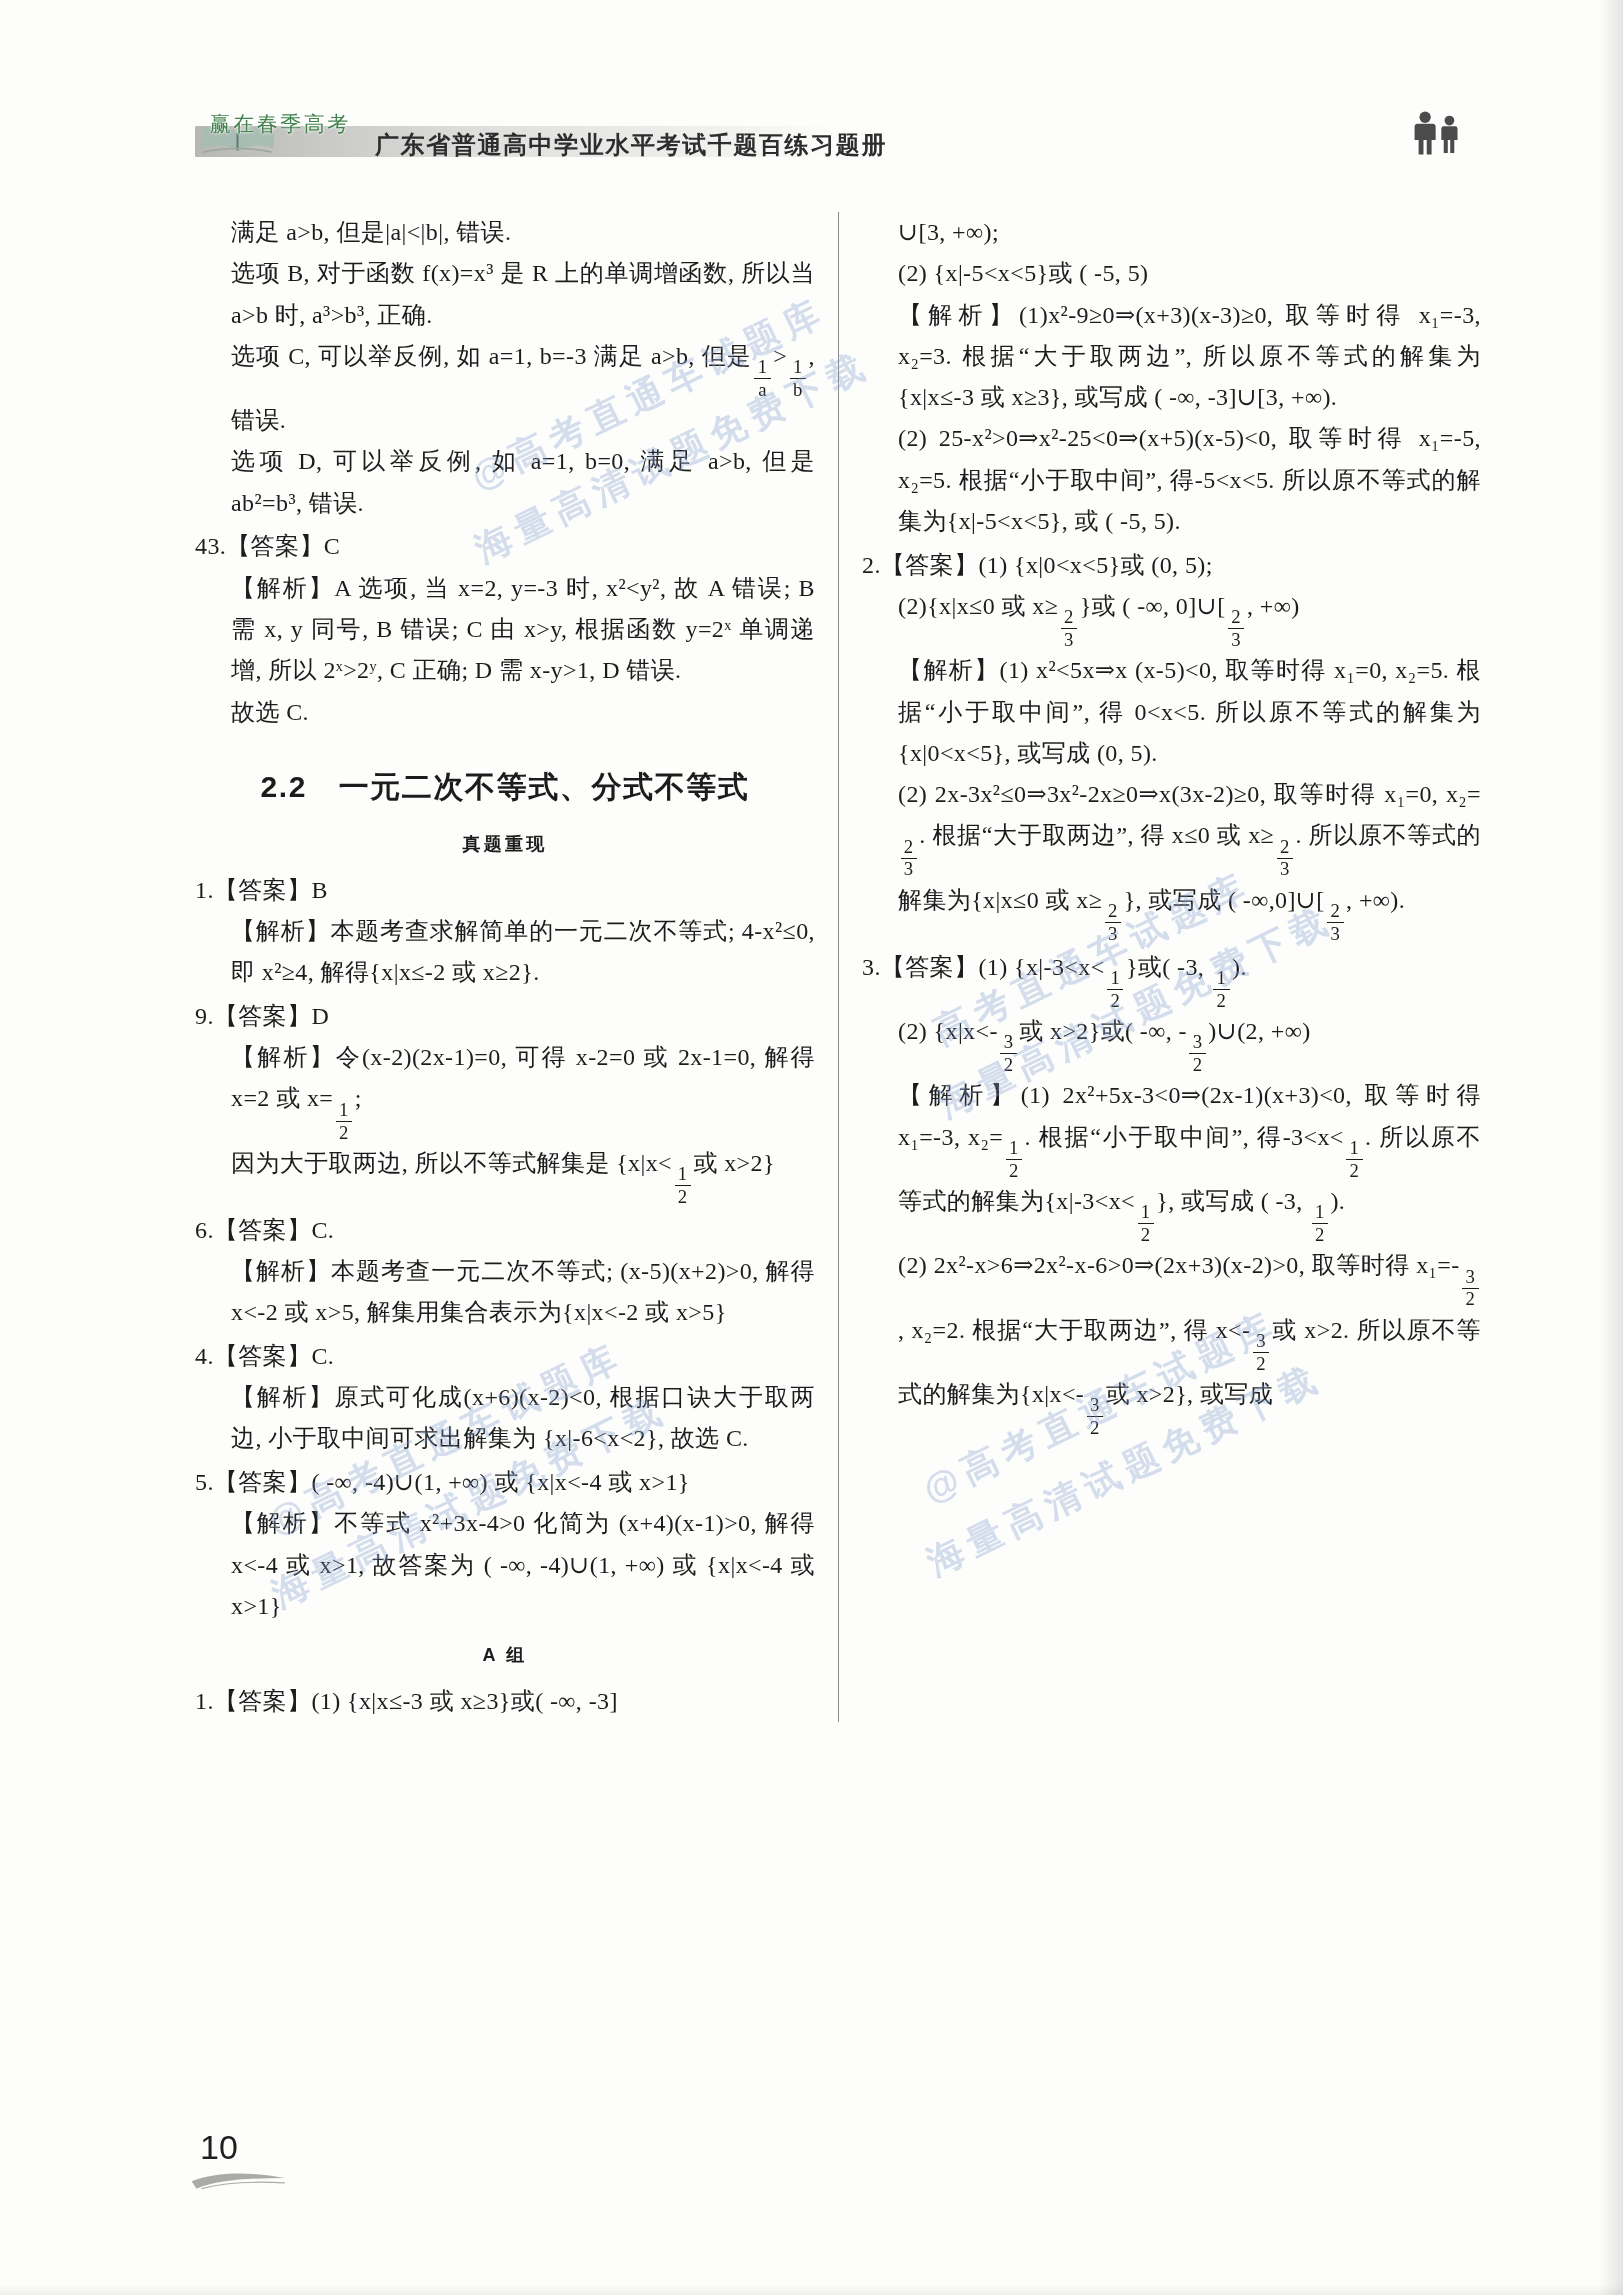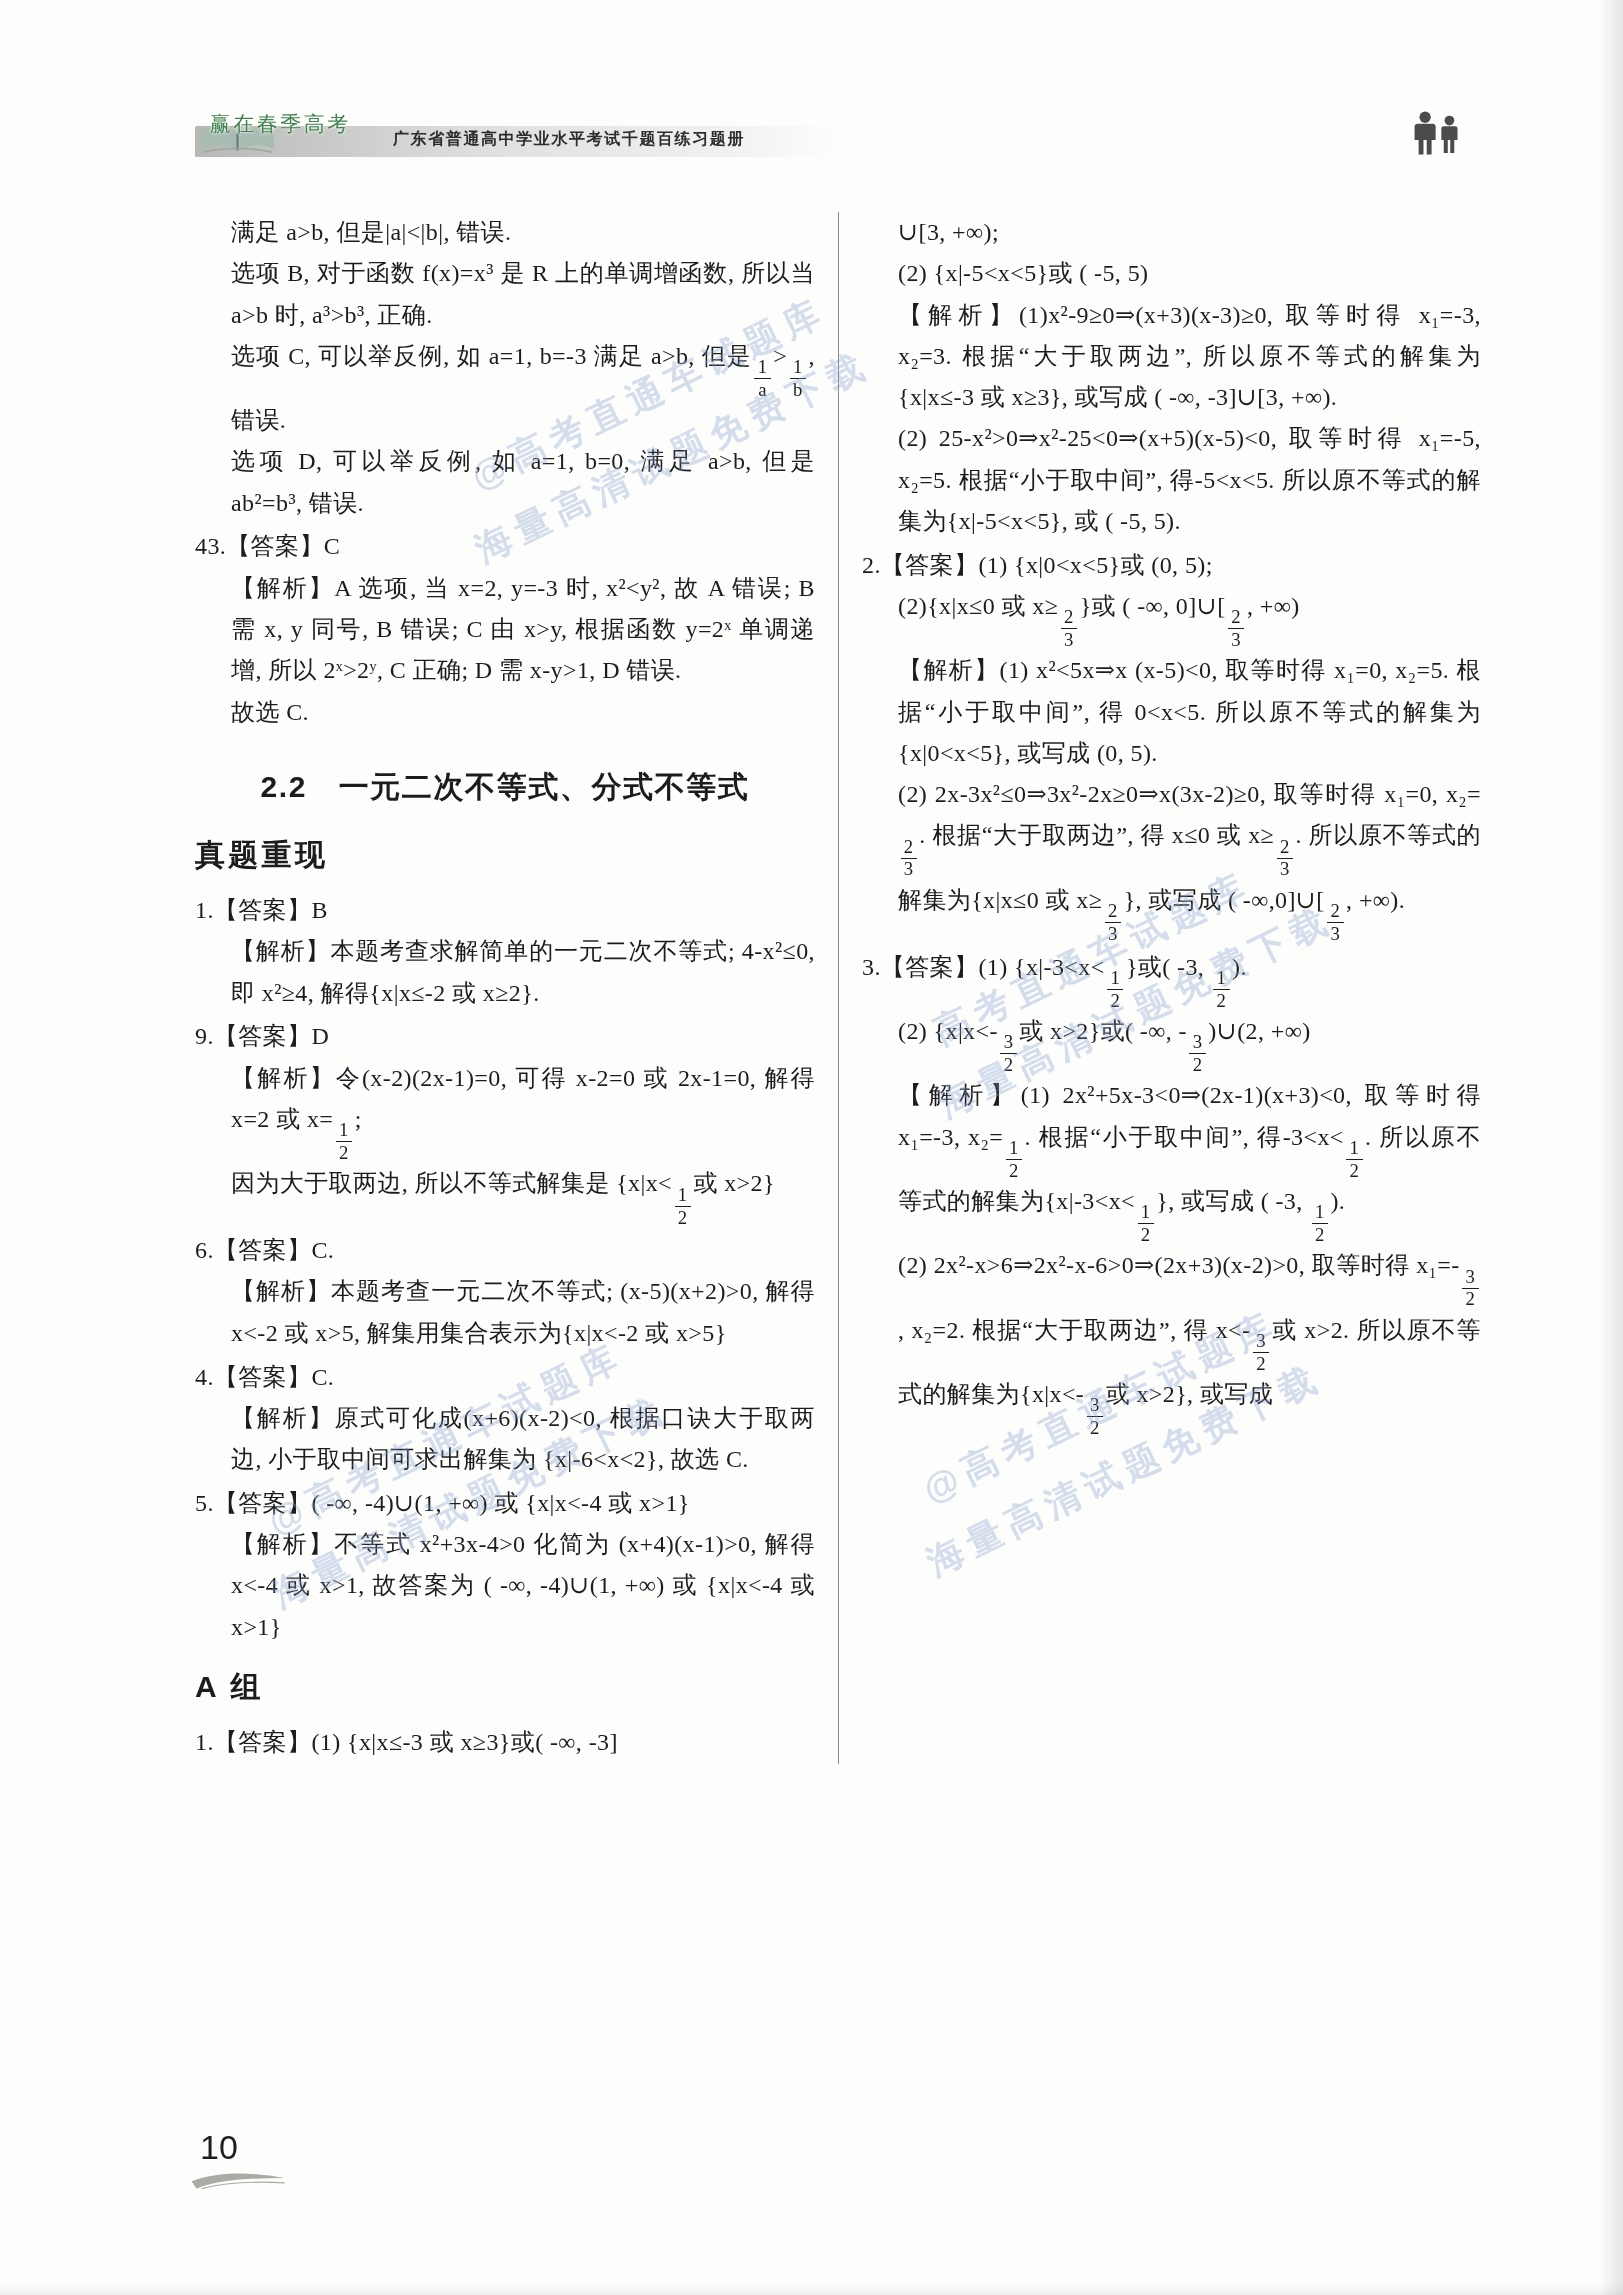--- a/index.html
+++ b/index.html
@@ -27,22 +27,22 @@
   }
   .logo { position:absolute; left:3.3px; top:-4.9px; width:172px; height:52px; }
   .logo-book { position:absolute; left:0; top:14.7px; }
   .logo-text {
     position:absolute; left:11.5px; top:1.6px; white-space:nowrap;
     font-size:21px; font-weight:normal; color:#42824d; letter-spacing:2.5px;
     font-family:"Liberation Sans","DejaVu Sans",sans-serif;
     text-shadow:0 0 1.6px #ffffff, 0 0 3.3px #ffffff;
   }
   .header-title {
-    position:absolute; left:198px; top:16.4px; white-space:nowrap;
-    font-size:16px; font-weight:bold; color:#2d2d2d; letter-spacing:1.6px;
+    position:absolute; left:180px; top:16.4px; white-space:nowrap;
+    font-size:24px; font-weight:bold; color:#2d2d2d; letter-spacing:1.6px;
     font-family:"Liberation Sans","DejaVu Sans",sans-serif;
   }
   .people-icon { position:absolute; right:9.8px; top:-3.3px; }
 
   
   .content { position:absolute; left:195px; top:212px; width:1286px; }
   .columns { display:flex; align-items:stretch; }
   .col {
     width:643px; font-size:24px; line-height:1.72; text-align:justify;
     letter-spacing:0.4px;
@@ -51,21 +51,21 @@
   .col-right { padding-left:23px; border-left:1.6px solid #8b8b89; }
 
   .blk.para { padding-left:36px; }
   .blk.item { padding-left:36px; text-indent:-36px; margin-top:2.5px; }
   .blk.heading {
     text-align:center; font-weight:bold; font-size:30px; letter-spacing:1.6px;
     font-family:"Liberation Sans","DejaVu Sans",sans-serif;
     margin:28px 0 16.4px;
   }
   .blk.subheading {
-    text-align:left; font-weight:bold; font-size:30px; letter-spacing:3.3px;
+    text-align:center; font-weight:bold; font-size:18px; letter-spacing:3.3px;
     font-family:"Liberation Sans","DejaVu Sans",sans-serif;
     margin:13px 0 9.8px;
   }
 
   
   .frac {
     display:inline-flex; flex-direction:column; align-items:center;
     vertical-align:-0.5em; line-height:1.08; font-size:0.78em; margin:0 2.5px;
     text-indent:0;
   }

